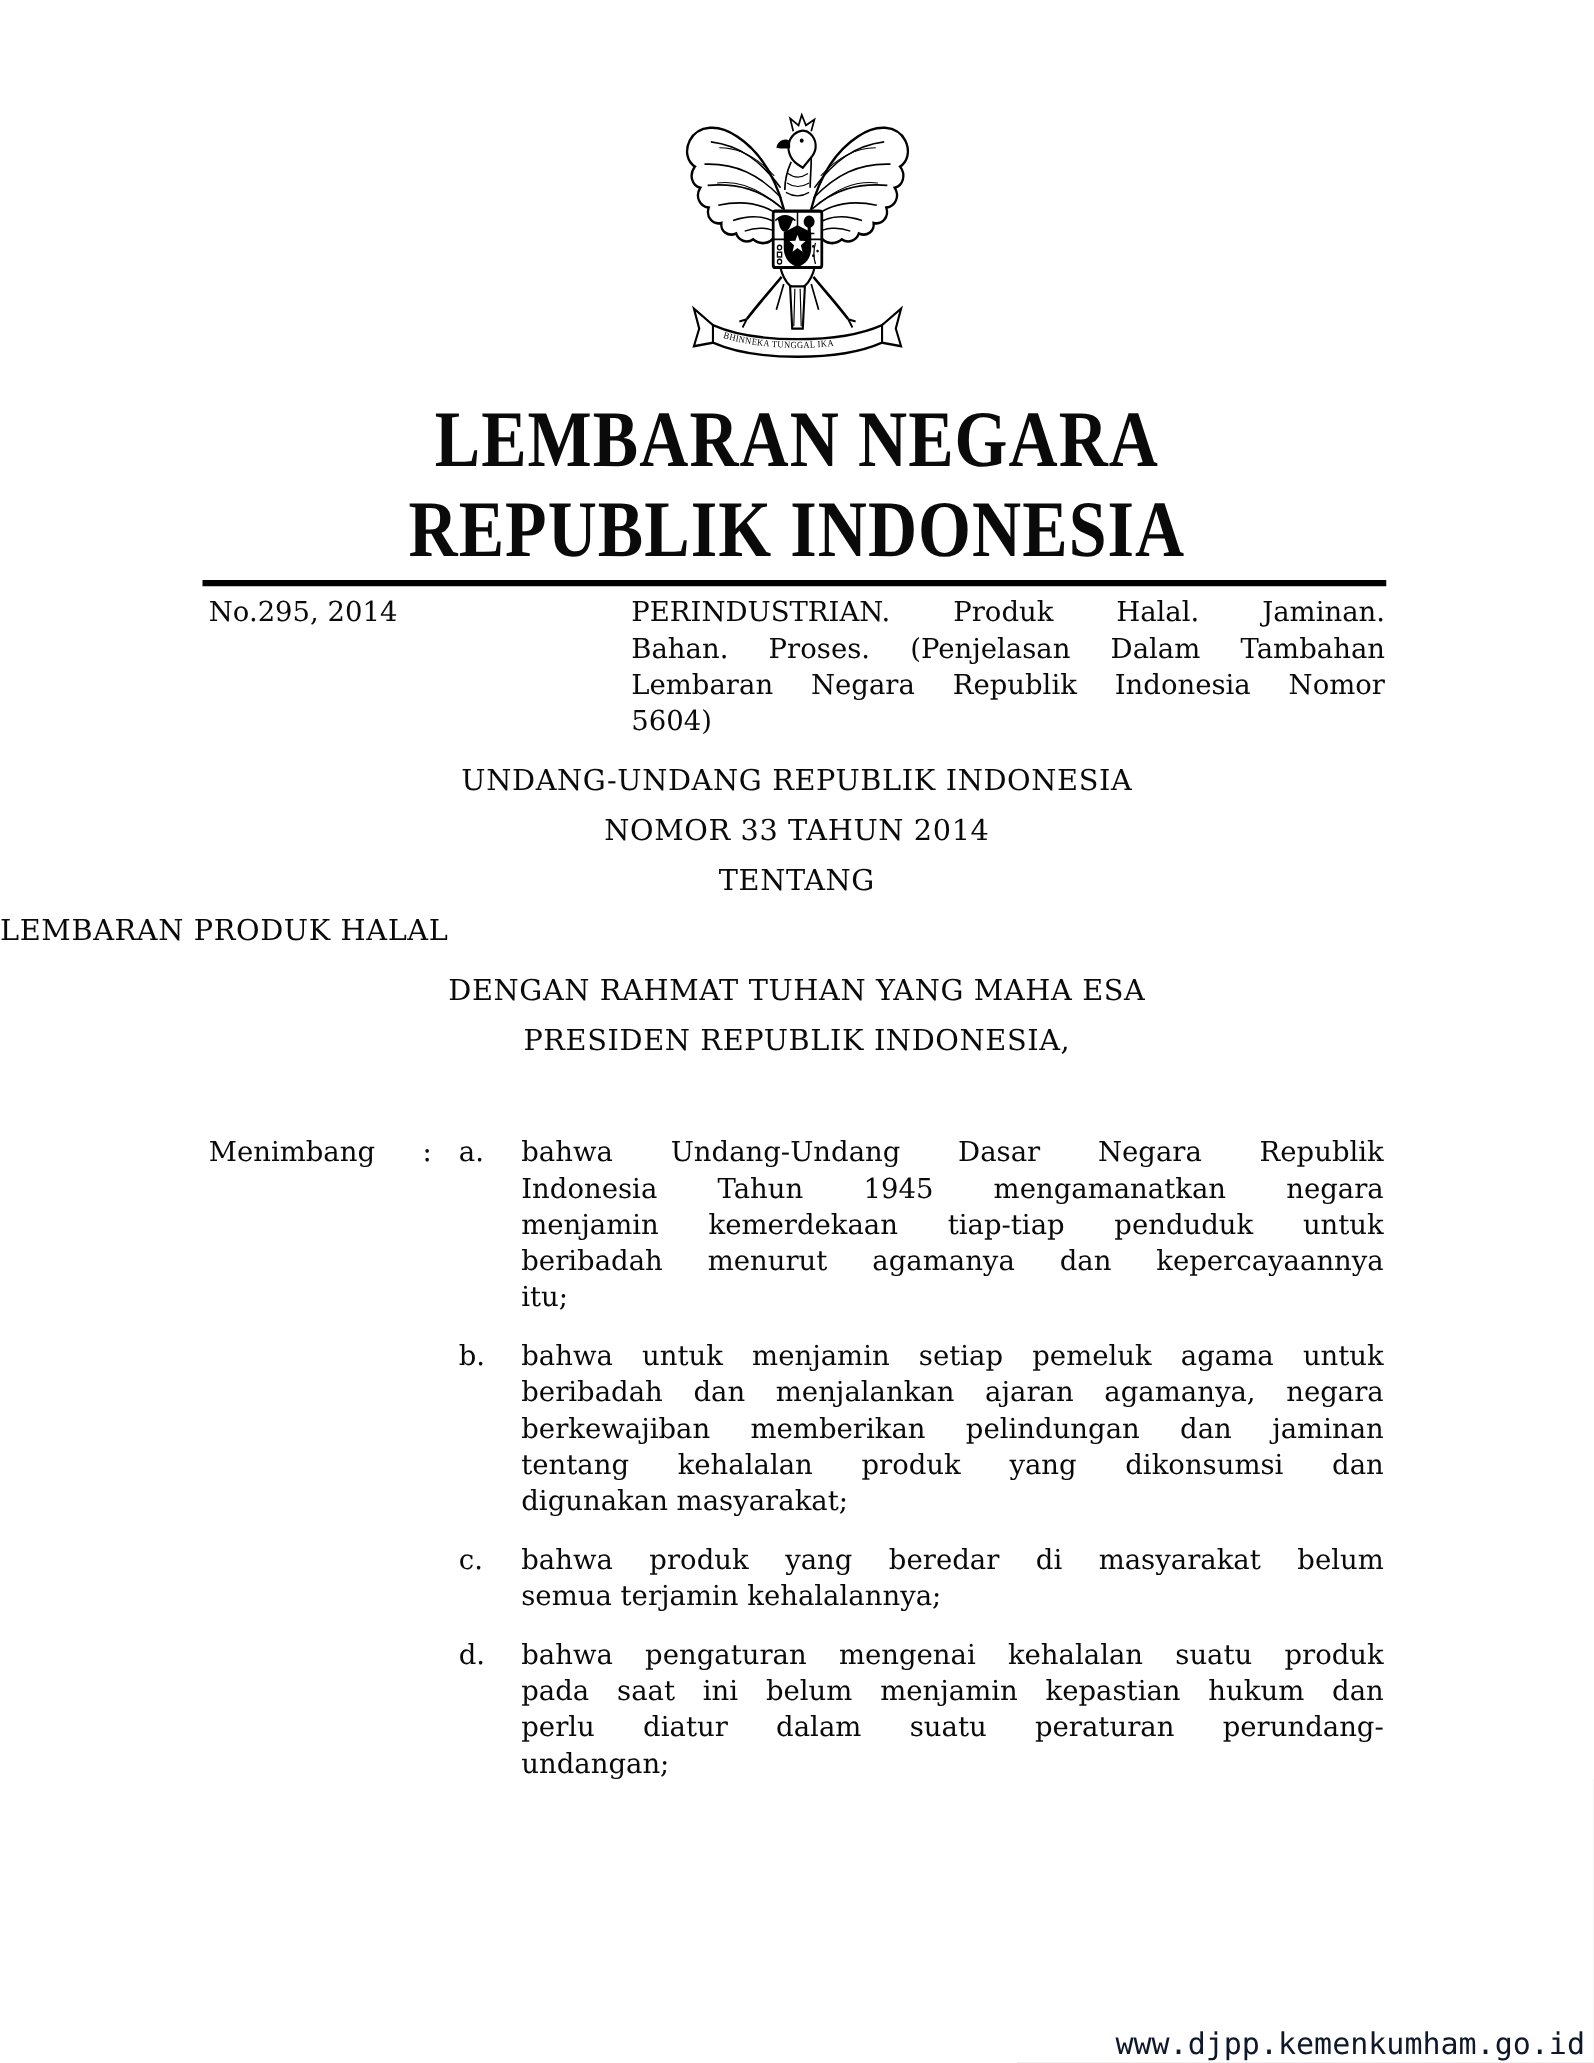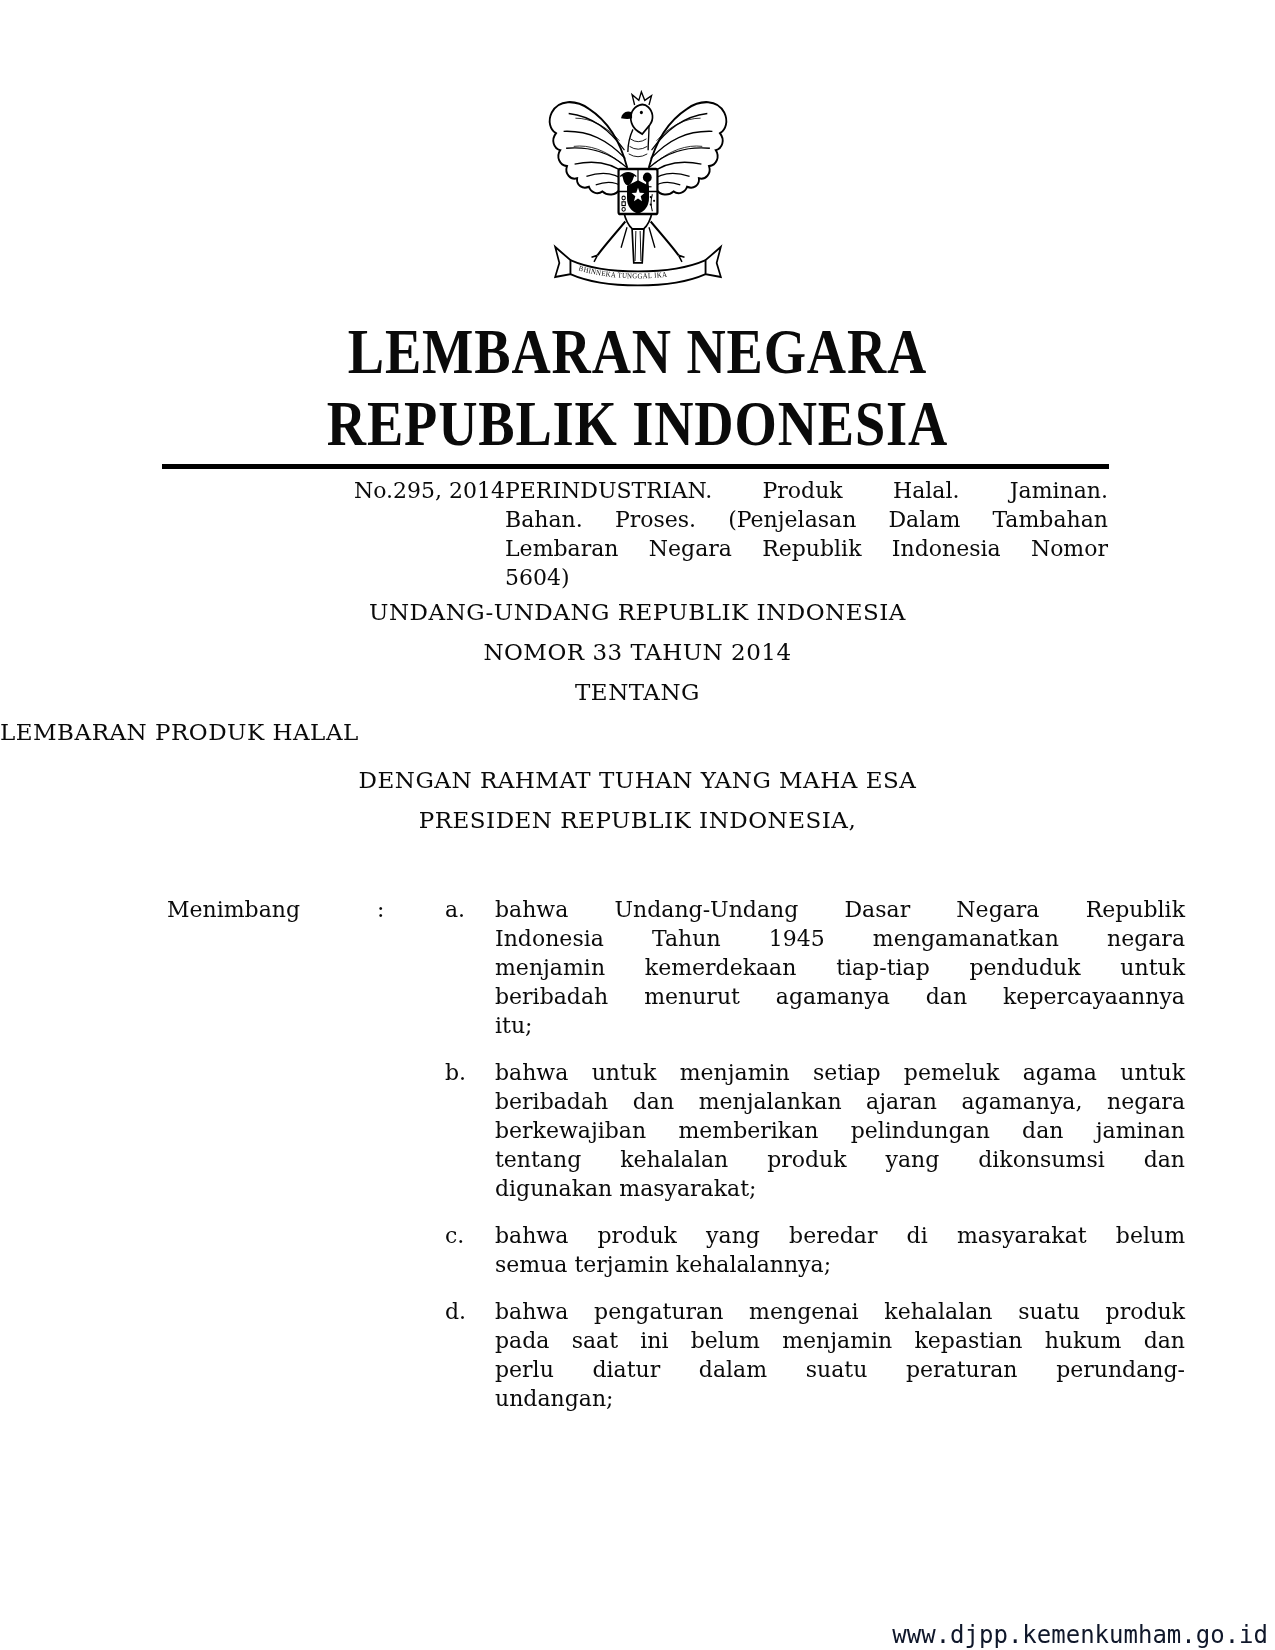--- a/index.html
+++ b/index.html
@@ -33,36 +33,36 @@
     height:5px; background:#000;
     width:947px; margin:4px 0 0 162px;
   }
 
   
   .gazette-row {
     display:flex;
     margin:7px 0 0 167px;
     font-size:22px; line-height:29px;
   }
-  .gazette-no { width:338px;text-align:right; }
+  .gazette-no { width:338px; }
   .gazette-subject { width:603px; }
 
   
-  .law-heading { font-size:23px; line-height:40px; letter-spacing:0.5px; }
+  .law-heading { margin-top:13px; font-size:23px; line-height:40px; letter-spacing:0.5px; }
   .center-lines .jline { text-align:center; text-align-last:center; }
   .invocation, .president-line {
     text-align:center; font-size:23px; line-height:40px; letter-spacing:0.5px;
   }
   .invocation { margin-top:8px; }
 
   
   .considering {
     display:flex;
     margin:55px 0 0 167px;
-    font-size:22px; line-height:29px;gap:39px;
+    font-size:22px; line-height:29px;
   }
   .c-label { width:171px; }
   .c-colon { width:29px; }
   .c-items { width:740px; }
   .c-item  { display:flex; margin-bottom:18px; }
   .c-item:last-child { margin-bottom:0; }
   .c-letter { width:50px; }
   .c-text   { width:690px; }
 
   

